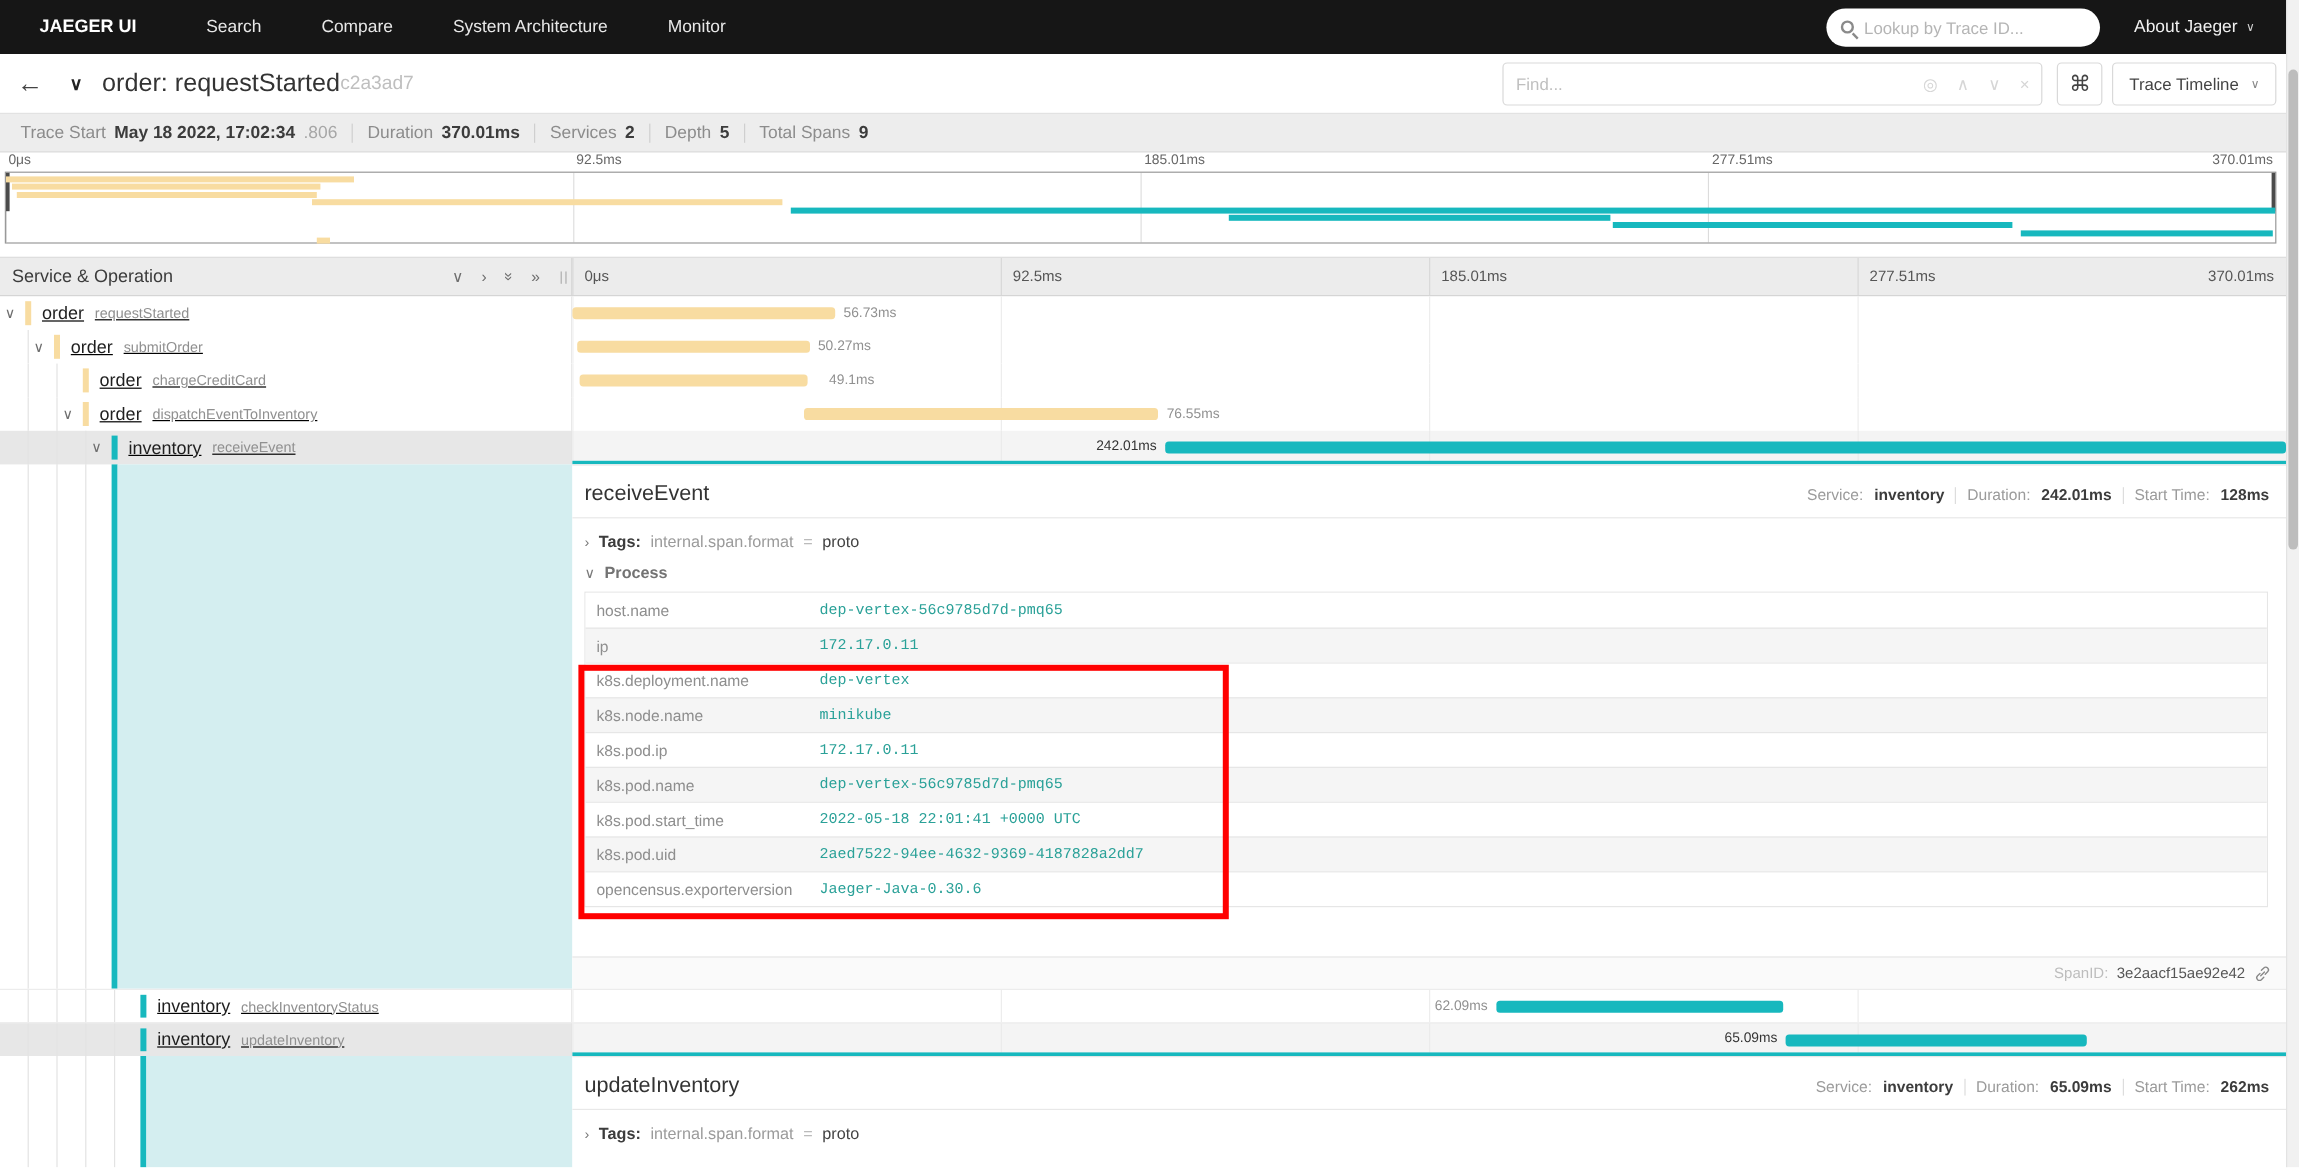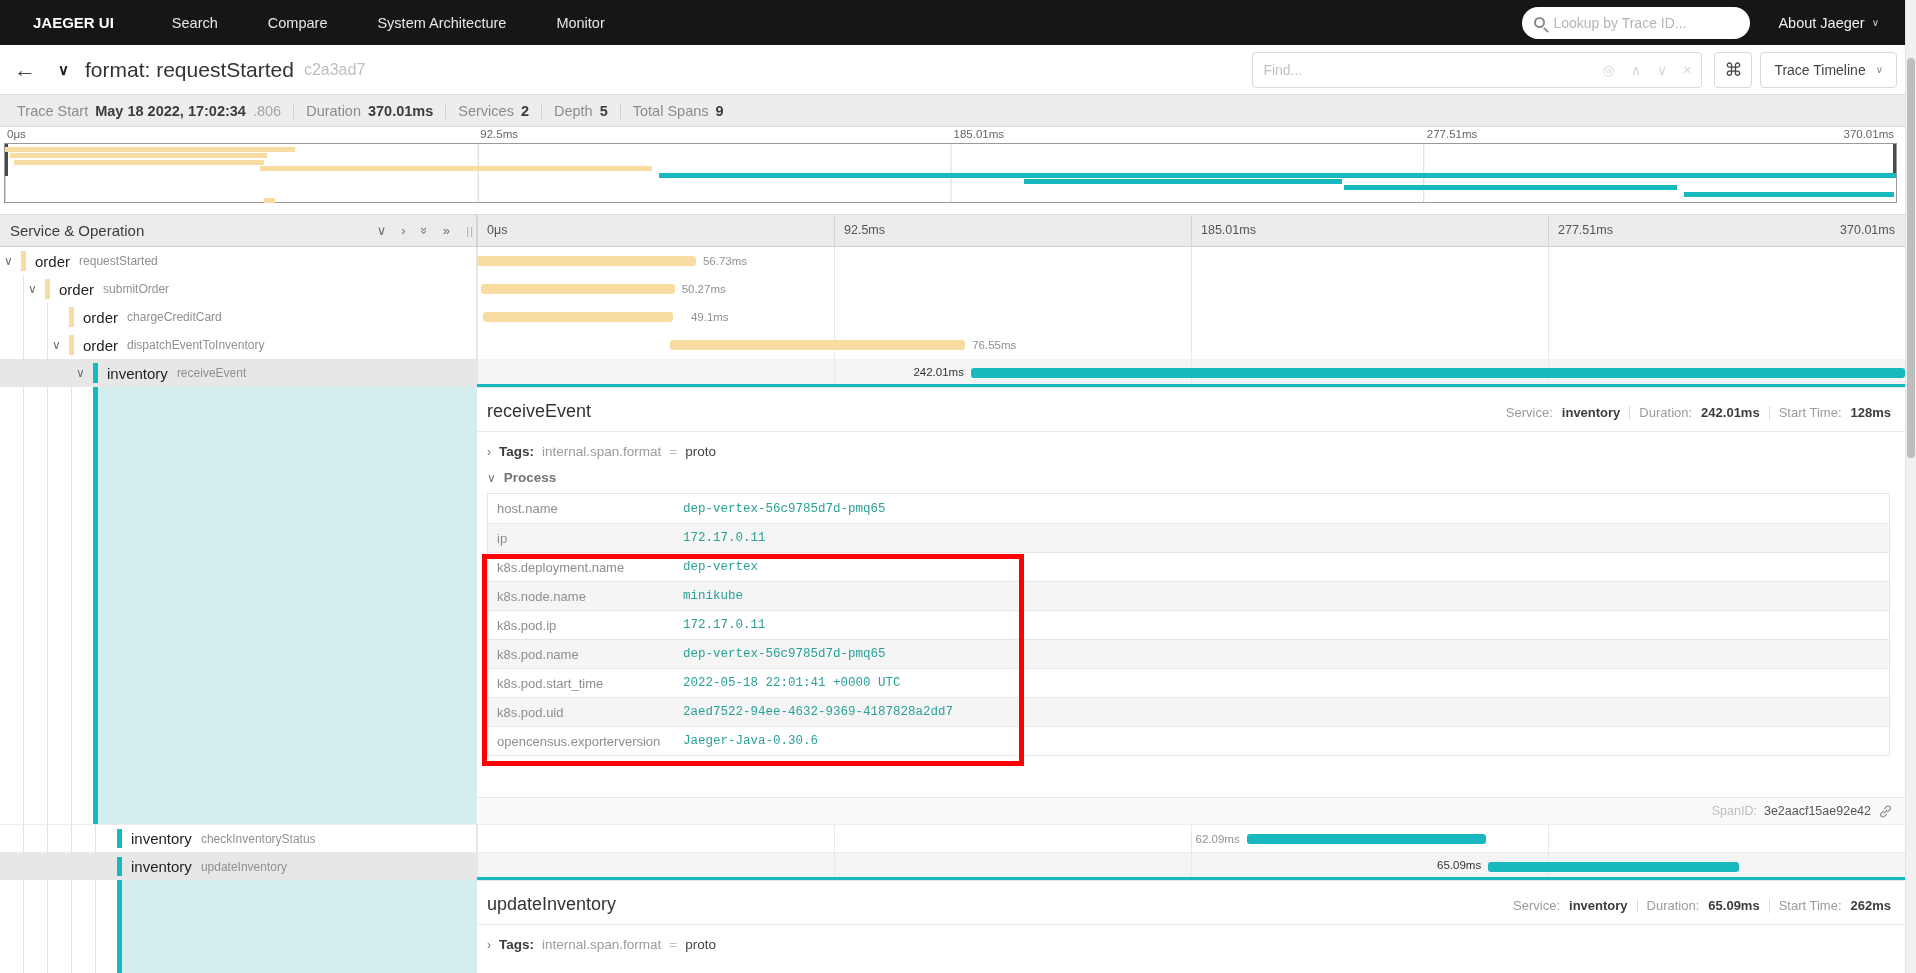--- a/index.html
+++ b/index.html
@@ -19,21 +19,21 @@
   .nav-search input { border:none; outline:none; font-size:14px; color:#444; width:100%; background:transparent; font-family:"Liberation Sans",sans-serif; }
   .nav-search input::placeholder { color:#b5b5b5; }
   .nav-about { color:#f0f0f0; font-size:14.5px; display:flex; align-items:center; gap:7px; cursor:pointer; }
   .nav-about .caret { font-size:10px; color:#cfcfcf; }
 
   
   .tracebar { position:absolute; top:45px; left:0; width:1905px; height:50px; background:#fff; border-bottom:1px solid #e2e2e2; display:flex; align-items:center; }
   .back { font-size:22px; color:#444; margin:0 22px 0 14px; cursor:pointer; line-height:1; }
   .title-toggle { font-size:15px; color:#222; font-weight:bold; margin-right:16px; cursor:pointer; }
   .trace-title { font-size:21px; color:#333; }
-  .trace-id { font-size:16px; color:#bfbfbf; margin-left:10px; }
+  .trace-id { font-size:16px; color:#bfbfbf; }
   .tb-spacer { flex:1; }
   .findbox { width:450px; height:36px; border:1px solid #d9d9d9; border-radius:4px; background:#fff; display:flex; align-items:center; padding:0 10px; }
   .findbox input { border:none; outline:none; flex:1; font-size:14px; color:#444; font-family:"Liberation Sans",sans-serif; }
   .findbox input::placeholder { color:#bfbfbf; }
   .find-icons { display:flex; align-items:center; gap:16px; color:#d6d6d6; font-size:14px; }
   .find-icons span { cursor:pointer; }
   .cmd-btn { width:38px; height:36px; border:1px solid #d9d9d9; border-radius:4px; background:#fff; margin-left:12px; display:flex; align-items:center; justify-content:center; font-size:18px; color:#444; cursor:pointer; }
   .view-btn { height:36px; border:1px solid #d9d9d9; border-radius:4px; background:#fff; margin-left:8px; margin-right:8px; display:flex; align-items:center; padding:0 13px; font-size:14px; color:#444; gap:10px; cursor:pointer; }
   .view-btn .caret { font-size:10px; color:#888; }
 
@@ -68,21 +68,21 @@
   
   .row { height:28px; display:flex; cursor:pointer; }
   .row-left { width:477px; position:relative; border-right:1px solid #e4e4e4; background:#fff; }
   .row-right { flex:1; position:relative; background-color:#fff; background-image:linear-gradient(to right,#e9e9e9 1px,transparent 1px); background-size:25% 100%; }
   .row.selected .row-left { background:#e7e7e7; }
   .row.selected .row-right { background-color:#f4f4f4; border-bottom:3px solid #17B8BE; }
   .row.plainline .row-left, .row.plainline .row-right { border-top:1px solid #ececec; }
   .guide { position:absolute; top:0; bottom:0; width:1px; background:#e3e3e3; }
   .toggle { position:absolute; top:50%; transform:translateY(-50%); font-size:12px; color:#6e6e6e; cursor:pointer; line-height:1; }
   .swatch { position:absolute; top:4px; bottom:4px; width:5px; }
-  .names { position:absolute; top:0; bottom:0; display:flex; align-items:center; gap:9px; white-space:nowrap; }
+  .names { position:absolute; top:0; bottom:0; display:flex; align-items:center; gap:9px; white-space:nowrap;text-decoration:underline; }
   .svc { font-size:15px; color:#1f1f1f; }
   .op  { font-size:12px; color:#909090; }
   .bar { position:absolute; top:9px; height:10px; border-radius:3px; min-width:2px; }
   .bar-label { position:absolute; top:50%; transform:translateY(-50%); font-size:11.5px; color:#909090; white-space:nowrap; }
   .bar-label.dark { color:#333; }
 
   
   .detail { display:flex; }
   .d-strip { width:477px; position:relative; flex:none; }
   .d-accent { position:absolute; top:0; bottom:0; width:5px; background:#17B8BE; }
@@ -140,21 +140,21 @@
     </div>
     <div class="nav-about">
       <span>About Jaeger</span>
       <span class="caret">∨</span>
     </div>
   </div>
 
   <div class="tracebar">
     <span class="back">←</span>
     <span class="title-toggle">∨</span>
-    <span class="trace-title">format: requestStarted</span>
+    <span class="trace-title">order: requestStarted</span>
     <span class="trace-id">c2a3ad7</span>
     <div class="tb-spacer"></div>
     <div class="findbox">
       <input placeholder="Find..." style="">
       <div class="find-icons">
         <span>◎</span>
         <span>∧</span>
         <span>∨</span>
         <span>×</span>
       </div>

